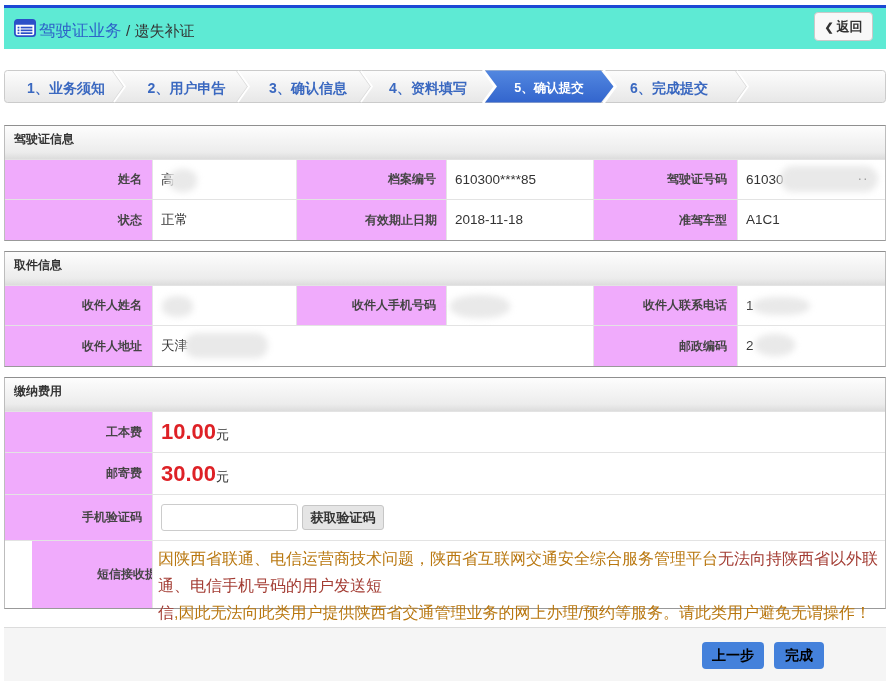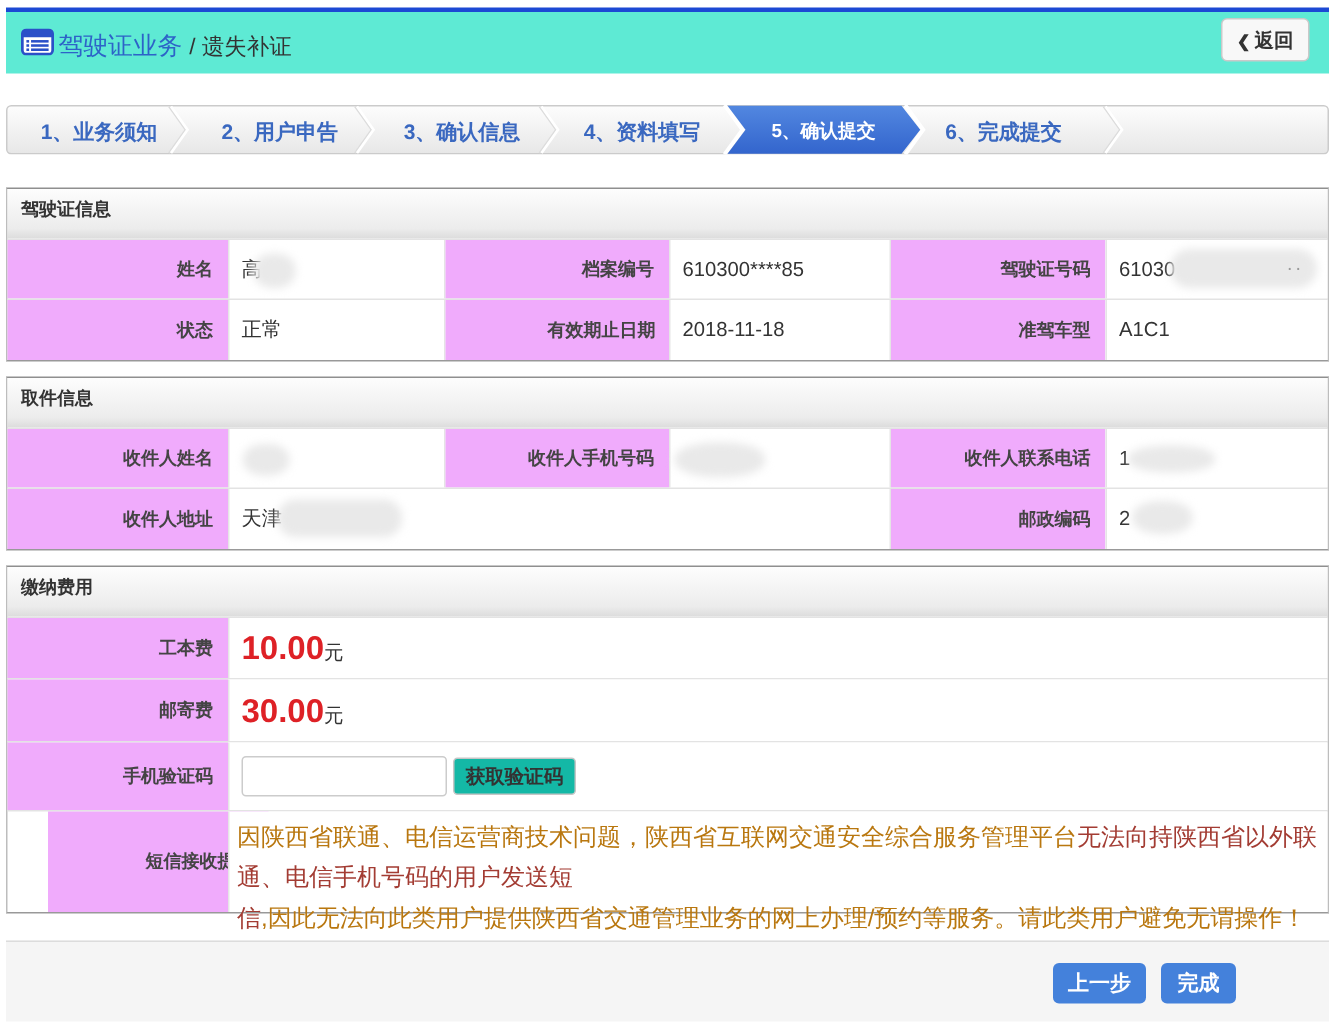--- a/index.html
+++ b/index.html
@@ -18,21 +18,21 @@
 .lbl { background:#f0abfc; text-align:right; padding-right:10px; font-size:12px; font-weight:bold; color:#444; }
 .val { background:#fff; padding-left:8px; font-size:13.5px; color:#333; border-left:1px solid #e5e5e5; border-right:1px solid #e5e5e5; }
 .val:last-child { border-right:none; }
 .blur { background:#e9e9e9; border-radius:45%; filter:blur(3px); }
 .fee { font-size:22px; font-weight:bold; color:#de2126; }
 .yuan { font-size:13px; font-weight:normal; color:#333; }
 .vcinput { width:137px; height:27px; border:1px solid #ccc; border-radius:3px; background:#fff; }
 .warn { font-size:16px; line-height:27px; color:#b9770f; }
 .warn .r { color:#a33c33; }
 .footer { left:4px; top:627px; width:882px; height:54px; background:#f5f5f5; border-top:1px solid #dcdcdc; }
-.bluebtn { top:14px; height:27px; background:#4481db; border-radius:4px; color:#ffffff; font-size:14px; text-align:center; line-height:27px; font-weight:bold; }
+.bluebtn { top:14px; height:27px; background:#4481db; border-radius:4px; color:#000000; font-size:14px; text-align:center; line-height:27px; font-weight:bold; }
 </style>
 </head>
 <body>
 <div class="abs topline"></div>
 <div class="abs pghead">
   <svg class="abs" style="left:10px;top:11px" width="22" height="18" viewBox="0 0 22 18">
     <rect x="0.9" y="0.9" width="20.2" height="16.2" rx="2.6" fill="#fff" stroke="#2b50c8" stroke-width="1.8"></rect>
     <path d="M0.9 3.5 a2.6 2.6 0 0 1 2.6-2.6 h15 a2.6 2.6 0 0 1 2.6 2.6 v2.3 H0.9 Z" fill="#2b50c8"></path>
     <rect x="3.6" y="7.7" width="1.8" height="1.7" fill="#2b50c8"></rect>
     <rect x="6.7" y="7.7" width="11.7" height="1.7" fill="#2b50c8"></rect>
@@ -135,18 +135,18 @@
     <div class="abs cell lbl" style="left:0;width:147px;line-height:45px;">手机验证码</div>
     <div class="abs cell val" style="left:147px;width:733px;border-right:none;">
       <div class="abs vcinput" style="left:8px;top:9px;"></div>
     </div>
   </div>
   <div class="abs row" style="top:162px;height:68px;">
     <div class="abs cell lbl" style="left:0;width:147px;line-height:67px;margin-left:27px;">短信接收提示</div>
     <div class="abs cell val warn" style="left:147px;width:733px;padding-top:4px;padding-left:5px;border-right:none;">因陕西省联通、电信运营商技术问题，陕西省互联网交通安全综合服务管理平台<span class="r">无法向持陕西省以外联通、电信手机号码的用户发送短</span><br><span class="r">信</span>,因此无法向此类用户提供陕西省交通管理业务的网上办理/预约等服务。请此类用户避免无谓操作！</div>
   </div>
 </div>
-<div class="abs" style="left:302px;top:505px;width:82px;height:25px;background:#14b8a6;border:1px solid #c6c6c6;border-radius:3px;text-align:center;line-height:23px;font-size:13px;font-weight:bold;color:#333;">获取验证码</div>
+<div class="abs" style="left:302px;top:505px;width:82px;height:25px;background:#e5e5e5;border:1px solid #c6c6c6;border-radius:3px;text-align:center;line-height:23px;font-size:13px;font-weight:bold;color:#333;">获取验证码</div>
 
 <div class="abs footer">
   <div class="abs bluebtn" style="left:698px;width:62px;">上一步</div>
   <div class="abs bluebtn" style="left:770px;width:50px;">完成</div>
 </div>
 
 </body></html>

